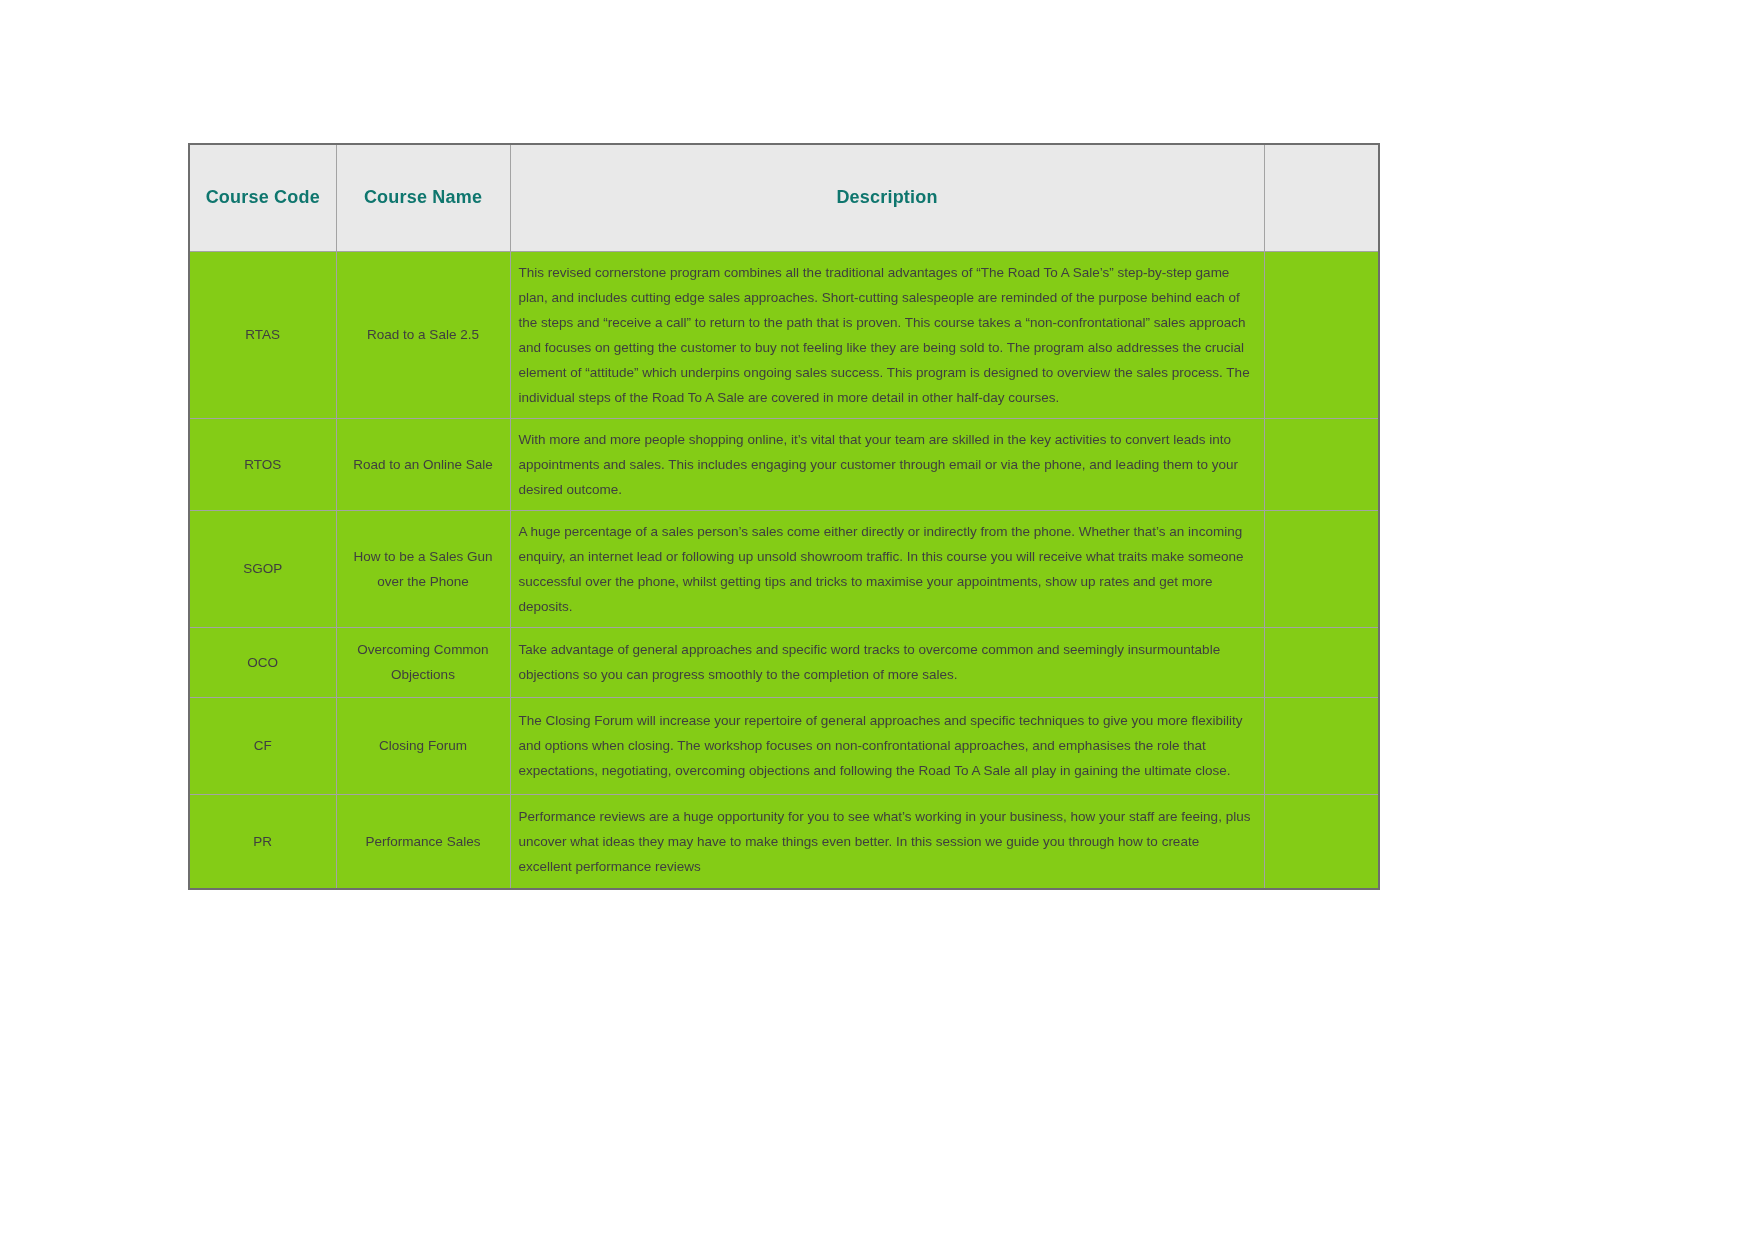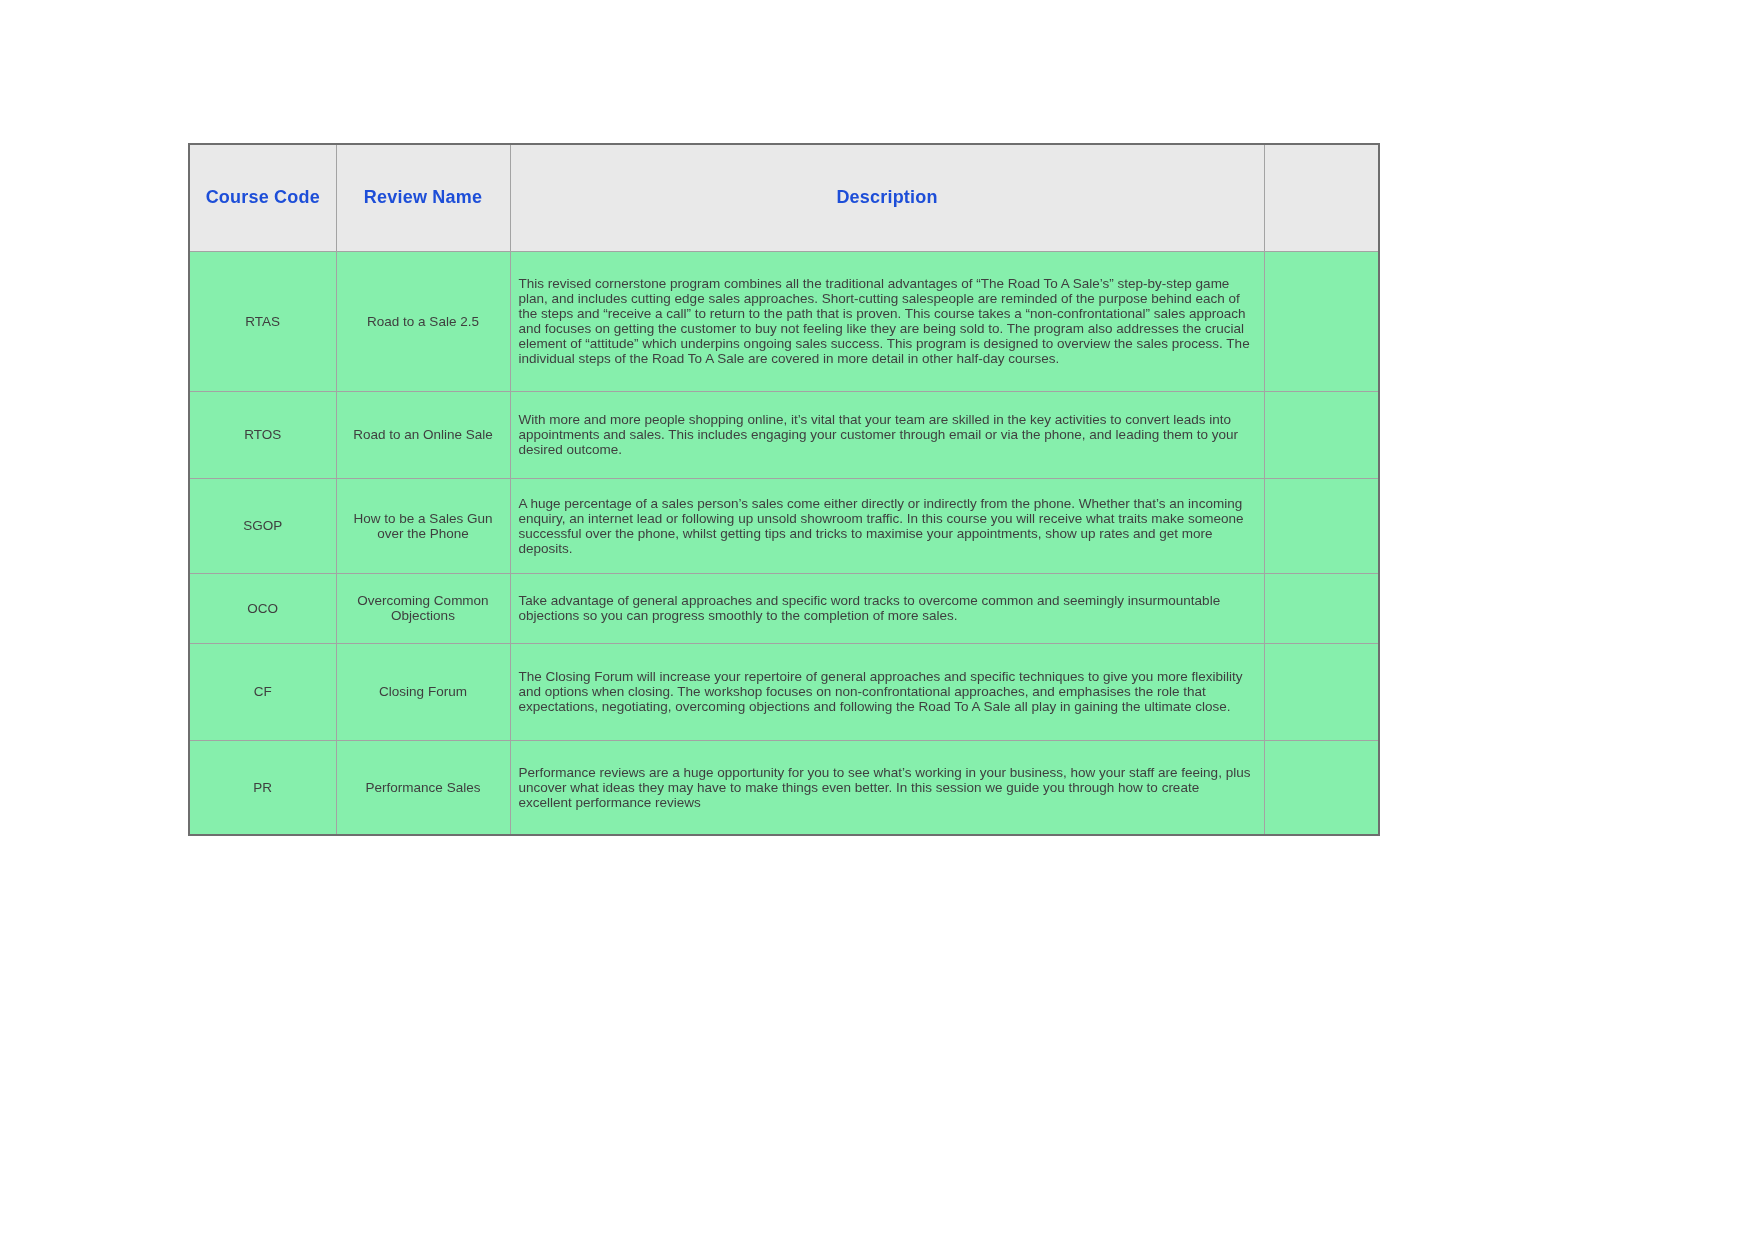--- a/index.html
+++ b/index.html
@@ -30,29 +30,29 @@
 
   th, td {
     border: 1px solid #a3a3a3;
     vertical-align: middle;
   }
   thead th {
     background: #e9e9e9;
     height: 107px;
     font-size: 18px;
     font-weight: bold;
-    color: #1d4ed8;
+    color: #0f766e;
     text-align: center;
     letter-spacing: 0.2px;
   }
   tbody td {
     color: #3f3f3f;
     font-size: 13.5px;
-    line-height: 15px;
-    background: #86efac;
+    line-height: 25px;
+    background: #84cc16;
   }
   td.code-cell, td.name-cell {
     text-align: center;
     padding: 4px 8px;
   }
   td.desc-cell {
     text-align: left;
     padding: 8px 10px 8px 8px;
   }
   tr.r1 { height: 140px; }
@@ -70,21 +70,21 @@
   <table class="course-table">
     <colgroup>
       <col class="c-code">
         <col class="c-name">
         <col class="c-desc">
         <col class="c-empty">
     </colgroup>
     <thead>
       <tr>
         <th>Course Code</th>
-        <th>Review Name</th>
+        <th>Course Name</th>
         <th>Description</th>
         <th></th>
       </tr>
     </thead>
     <tbody>
       <tr class="r1">
         <td class="code-cell">RTAS</td>
         <td class="name-cell">Road to a Sale 2.5</td>
         <td class="desc-cell">This revised cornerstone program combines all the traditional advantages of “The Road To A Sale’s” step-by-step game plan, and includes cutting edge sales approaches. Short-cutting salespeople are reminded of the purpose behind each of the steps and “receive a call” to return to the path that is proven. This course takes a “non-confrontational” sales approach and focuses on getting the customer to buy not feeling like they are being sold to. The program also addresses the crucial element of “attitude” which underpins ongoing sales success. This program is designed to overview the sales process. The individual steps of the Road To A Sale are covered in more detail in other half-day courses.</td>
         <td class="empty-cell"></td>

